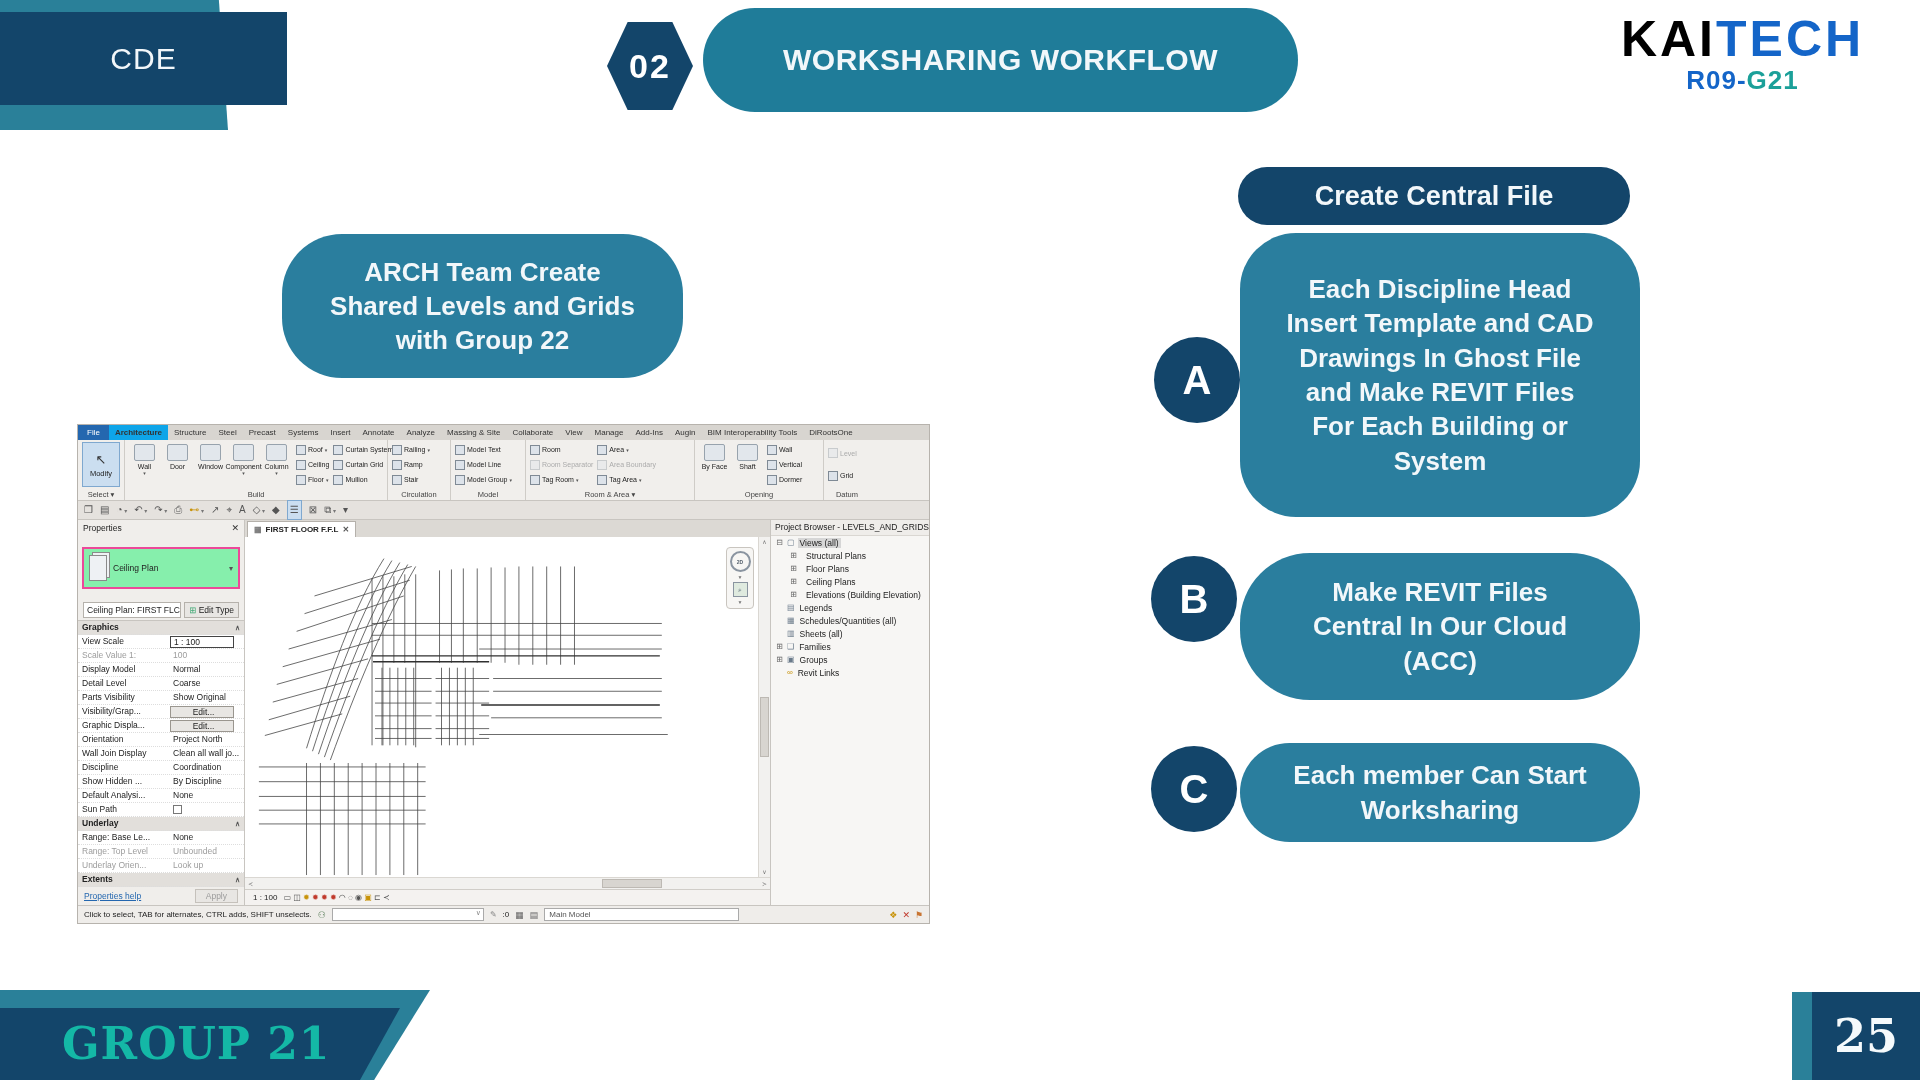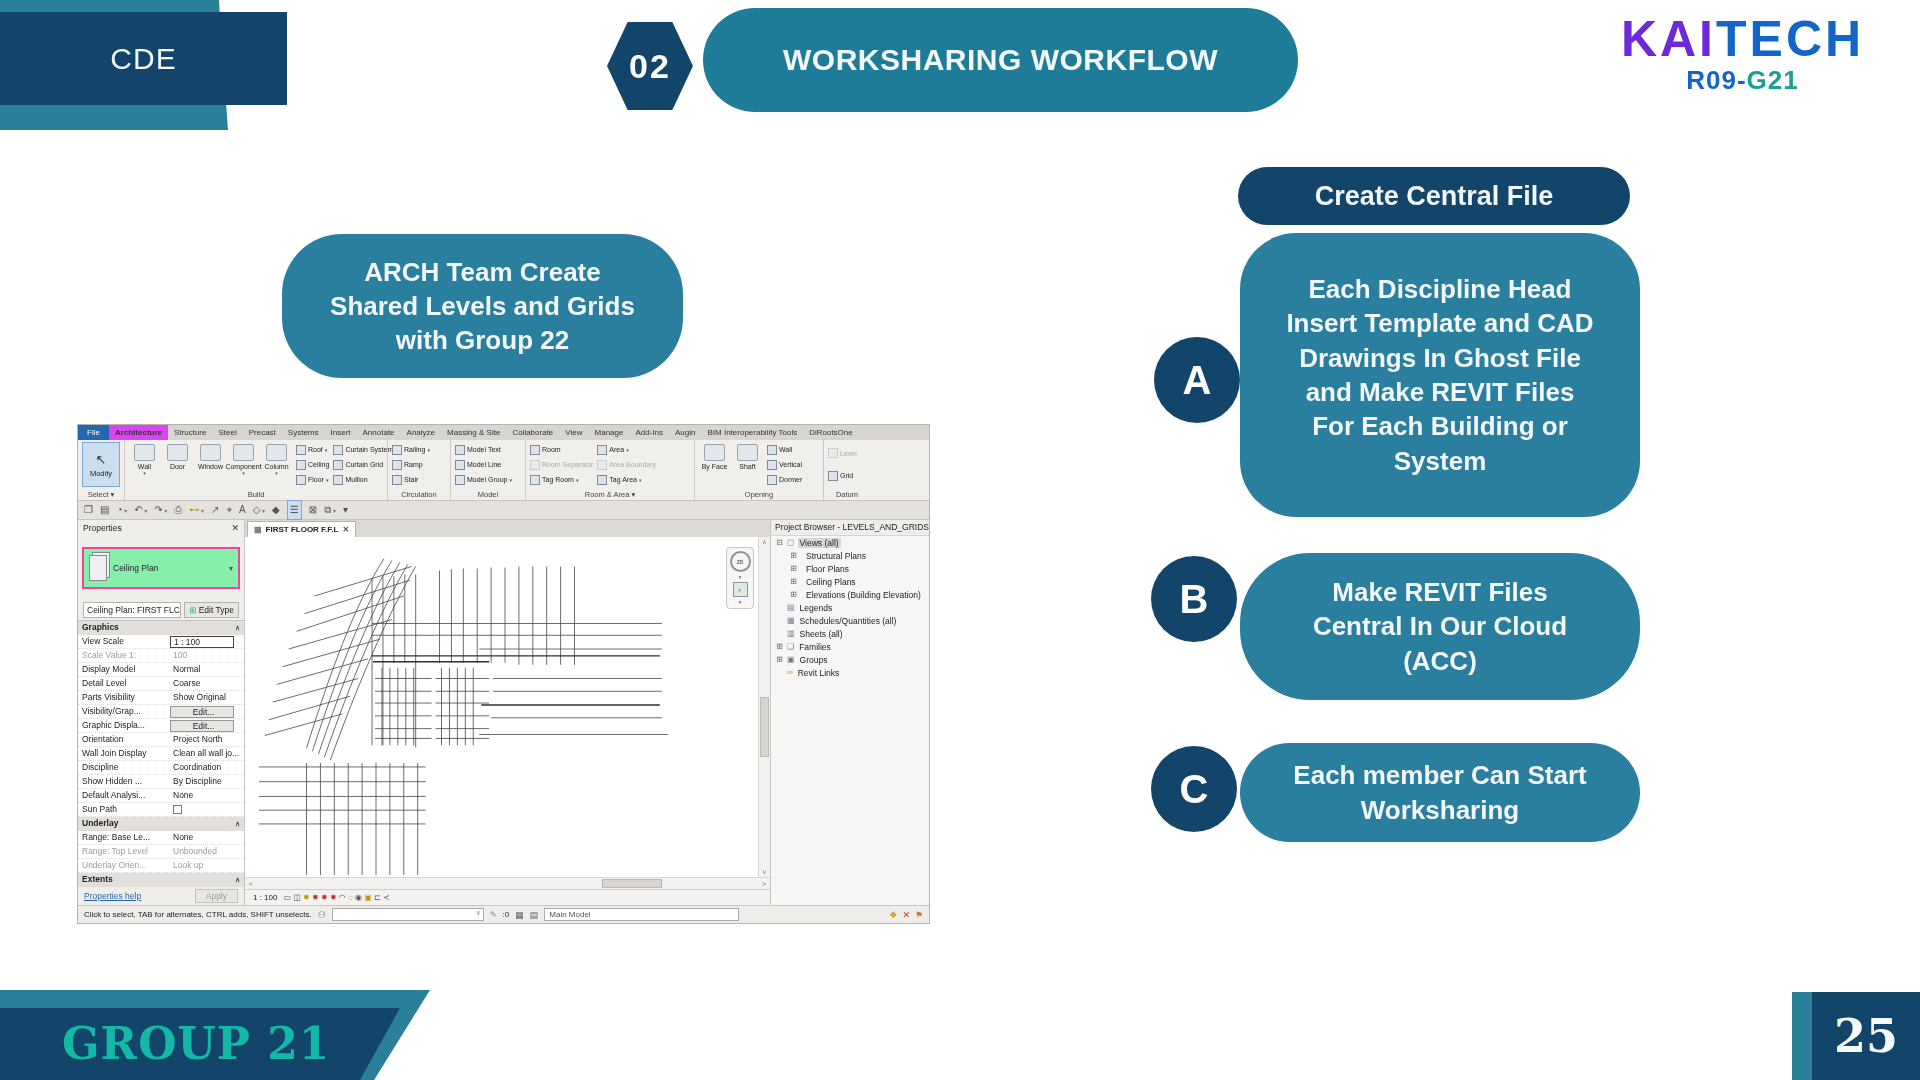--- a/index.html
+++ b/index.html
@@ -13,21 +13,21 @@
               color:#F2F7FA;font-size:30px;letter-spacing:1px;display:flex;align-items:center;justify-content:center;}
   .step-hex{position:absolute;left:607px;top:22px;width:86px;height:88px;background:#13456A;
             clip-path:polygon(0 50%,24% 0,76% 0,100% 50%,76% 100%,24% 100%);
             color:#fff;font-size:34px;font-weight:bold;letter-spacing:2px;
             display:flex;align-items:center;justify-content:center;}
   .title-pill{position:absolute;left:703px;top:8px;width:595px;height:104px;background:#1F7C99;
               border-radius:52px;color:#F2F7FA;font-size:30px;font-weight:bold;letter-spacing:.5px;
               display:flex;align-items:center;justify-content:center;}
   .logo{position:absolute;left:1590px;top:14px;width:305px;text-align:center;line-height:1;}
   .logo-main{font-size:50px;font-weight:900;letter-spacing:3px;}
-  .logo-main .teal{color:#6d28d9;} .logo-main .blue{color:#1465C8;}
+  .logo-main .teal{color:#000000;} .logo-main .blue{color:#1465C8;}
   .logo-sub{font-size:26px;font-weight:900;letter-spacing:1px;margin-top:3px;}
   .logo-sub .blue{color:#1465C8;} .logo-sub .teal{color:#1BA099;}
 
   
   .pill{position:absolute;border-radius:60px;color:#F2F7FA;font-weight:bold;
         display:flex;align-items:center;justify-content:center;text-align:center;white-space:pre-line;}
   .pill.navy{background:#13456A;font-size:27px;border-radius:29px;}
   .pill.teal{background:#2A7E9E;font-size:26px;line-height:1.32;}
   .ghost-title{left:282px;top:167px;width:396px;height:58px;}
   .ghost-desc{left:282px;top:234px;width:401px;height:144px;border-radius:60px;}
@@ -51,21 +51,21 @@
             color:#F5FAFC;font-family:"DejaVu Serif",serif;font-weight:bold;font-size:46px;
             display:flex;align-items:center;justify-content:center;}
 
   
   .revit{position:absolute;left:77px;top:424px;width:853px;height:500px;border:1px solid #b7b3ad;
          background:#F1EFEC;box-sizing:border-box;display:flex;flex-direction:column;
          font-family:"Liberation Sans",sans-serif;color:#222;}
   .rv-tabs{height:15px;background:#D8D5D0;display:flex;align-items:stretch;overflow:hidden;flex:0 0 auto;}
   .rtab{font-size:8px;line-height:15px;padding:0 6px;color:#333;white-space:nowrap;}
   .rtab.file{background:#2467AF;color:#fff;padding:0 9px;}
-  .rtab.active{background:#d946ef;font-weight:bold;}
+  .rtab.active{background:#0ea5e9;font-weight:bold;}
   .rv-ribbon{height:60px;background:#F1EFEC;display:flex;border-bottom:1px solid #C8C5C0;flex:0 0 auto;overflow:hidden;}
   .rpanel{display:flex;flex-direction:column;border-right:1px solid #CFCCC7;flex:0 0 auto;}
   .rp-body{flex:1;display:flex;align-items:stretch;padding:2px 4px;gap:4px;}
   .rp-label{height:11px;font-size:7.5px;line-height:11px;text-align:center;color:#444;}
   .modify{width:36px;background:#CBDEF0;border:1px solid #7FA8CF;display:flex;flex-direction:column;
           align-items:center;justify-content:center;font-size:7.5px;gap:2px;}
   .modify .cur{font-size:13px;color:#333;}
   .bigrow{display:flex;gap:2px;}
   .bigbtn{width:31px;display:flex;flex-direction:column;align-items:center;justify-content:flex-start;
           font-size:7px;text-align:center;gap:2px;padding-top:2px;}

